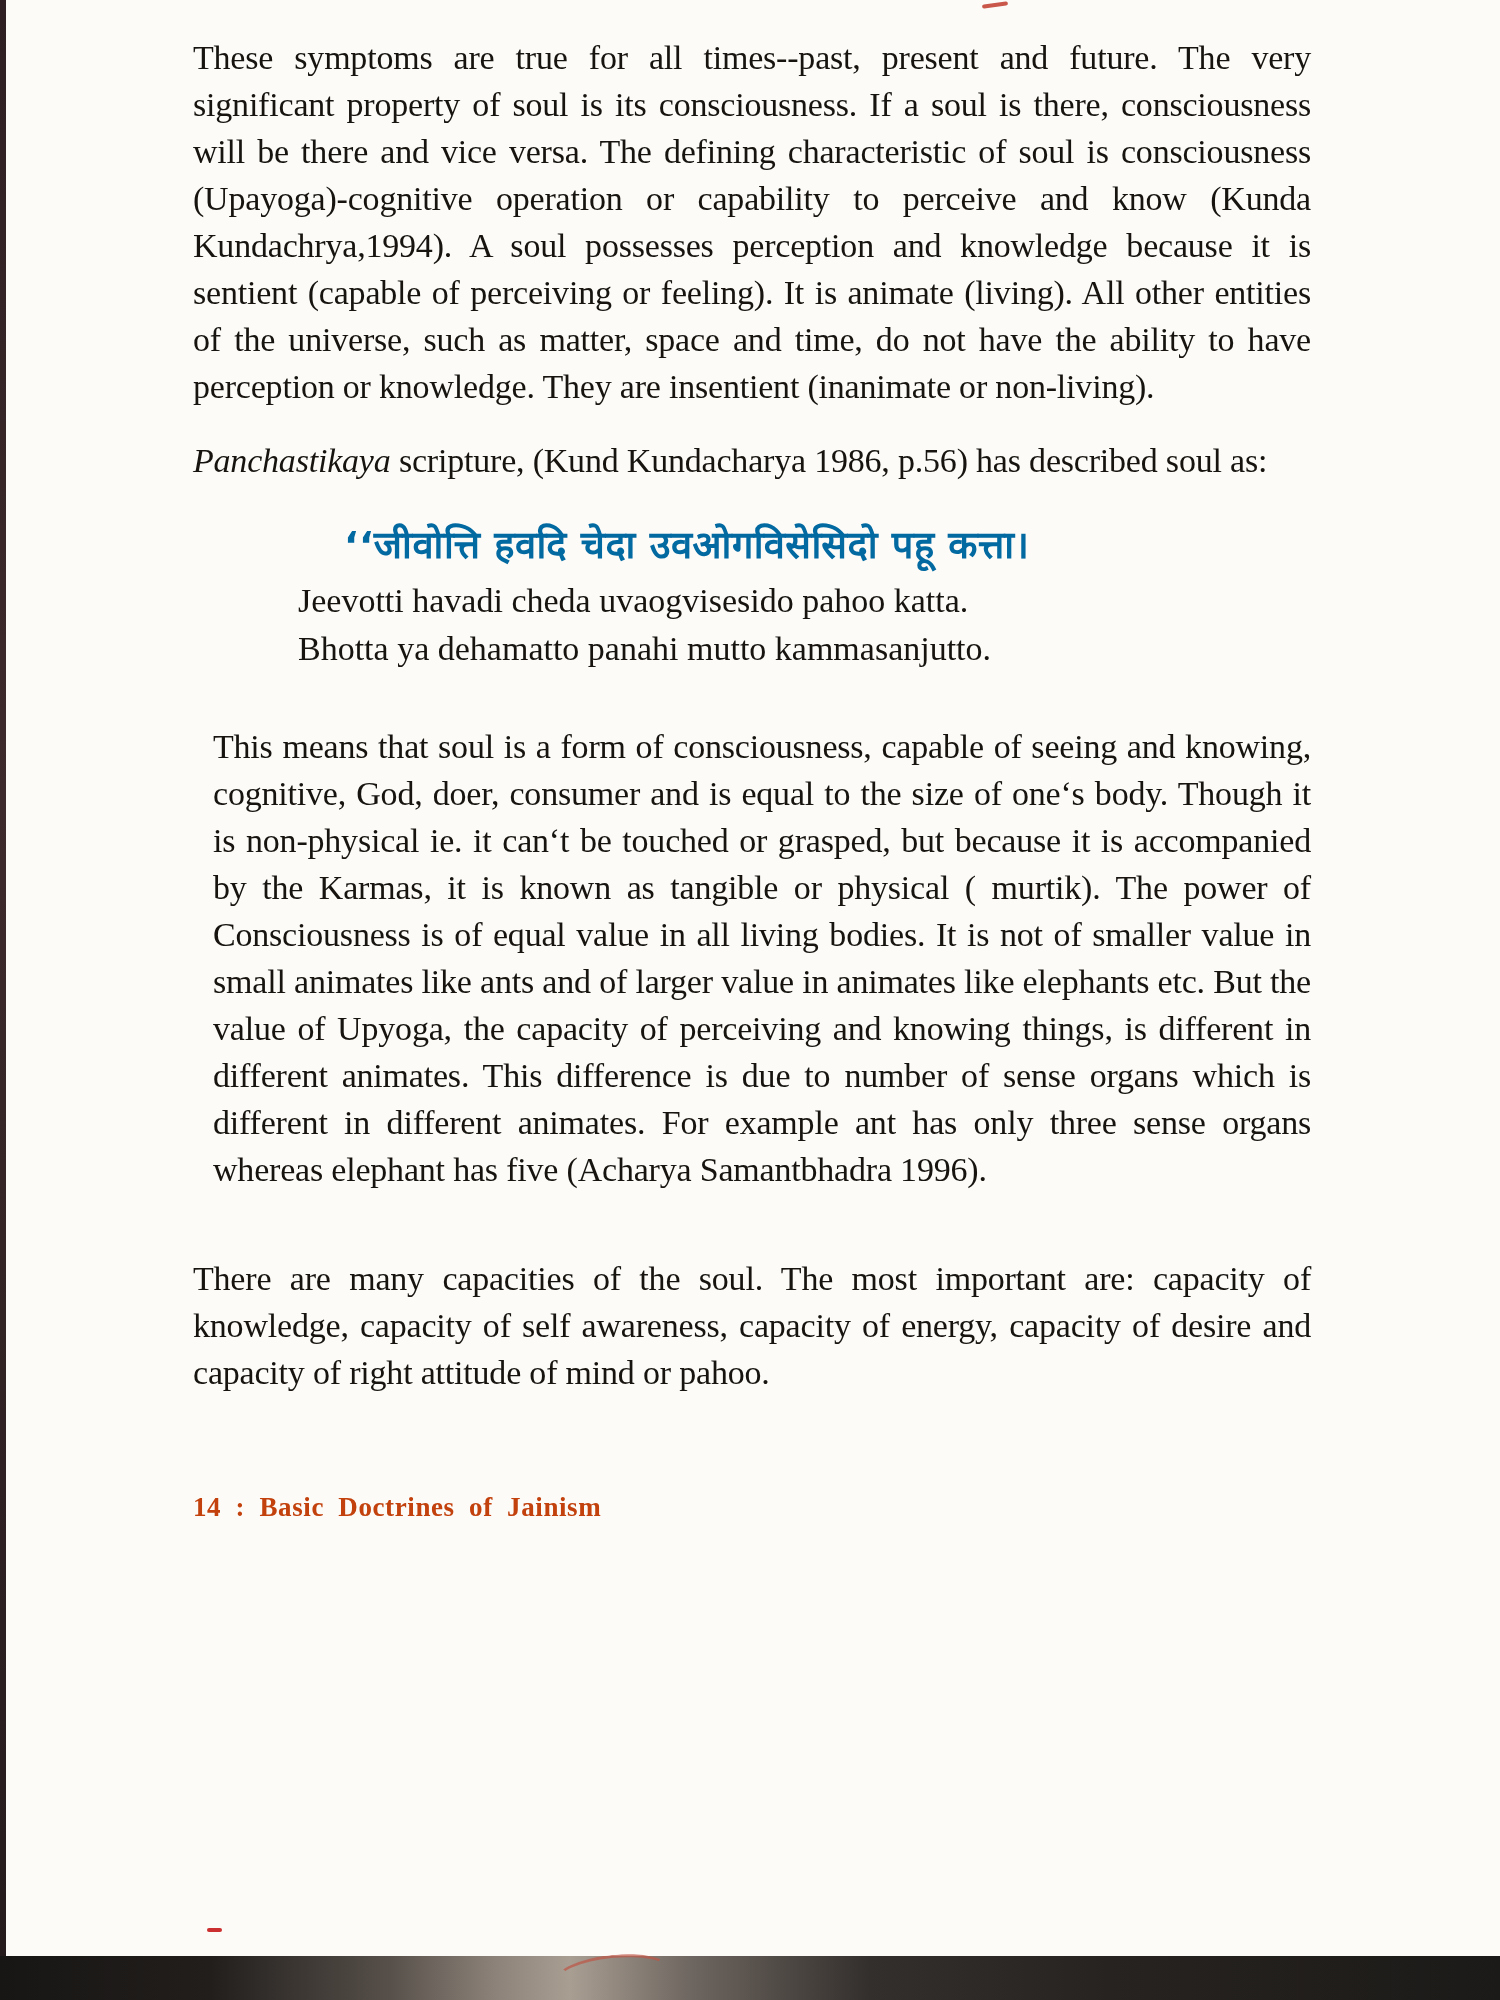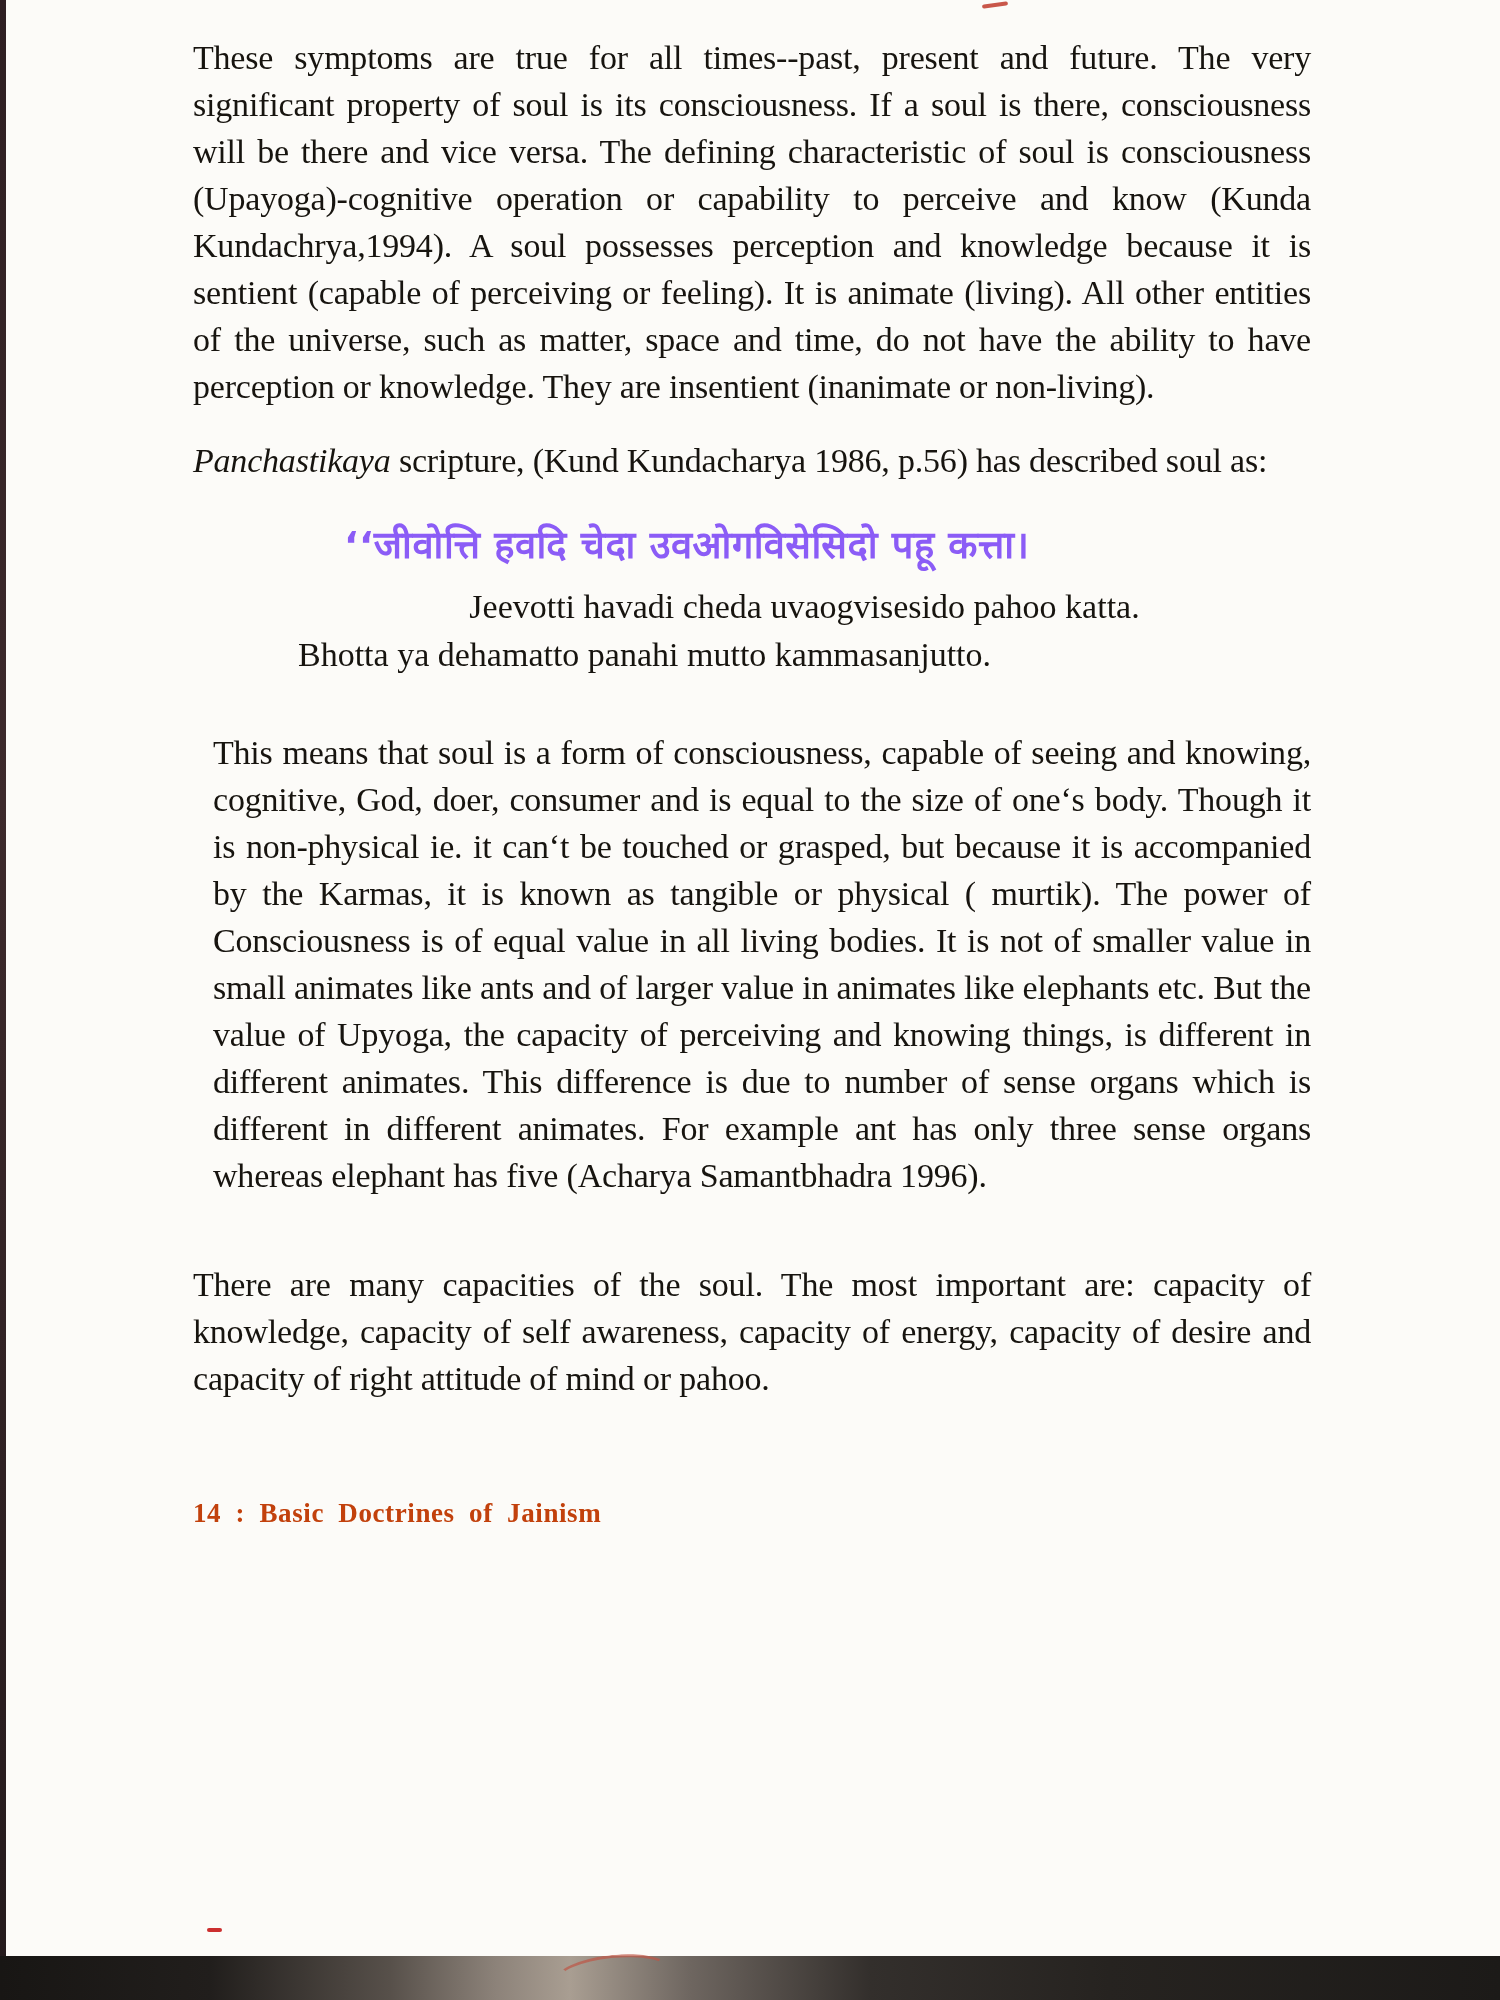--- a/index.html
+++ b/index.html
@@ -27,28 +27,28 @@
   }
   .para em{font-style:italic;}
   .p2{margin-top:27px;}
   .verse{margin:32px 0 0 105px;}
   .dev{
     font-family:"DejaVu Sans", sans-serif;
     font-weight:600;
     font-size:38px;
     line-height:59px;
     letter-spacing:0.5px;
-    color:#8b5cf6;
+    color:#0369a1;
   }
   .dev.l1{padding-left:46px;}
   .translit{
     font-size:34px;
     line-height:48px;
   }
-  .translit.t1{margin-top:8px;text-align:center;}
+  .translit.t1{margin-top:2px;}
   .p3{margin-top:50px;margin-left:20px;}
   .p4{margin-top:62px;}
   .footer{
     margin-top:96px;
     font-size:27px;
     font-weight:bold;
     letter-spacing:0.6px;
     word-spacing:7px;
     color:#c2410c;
   }

